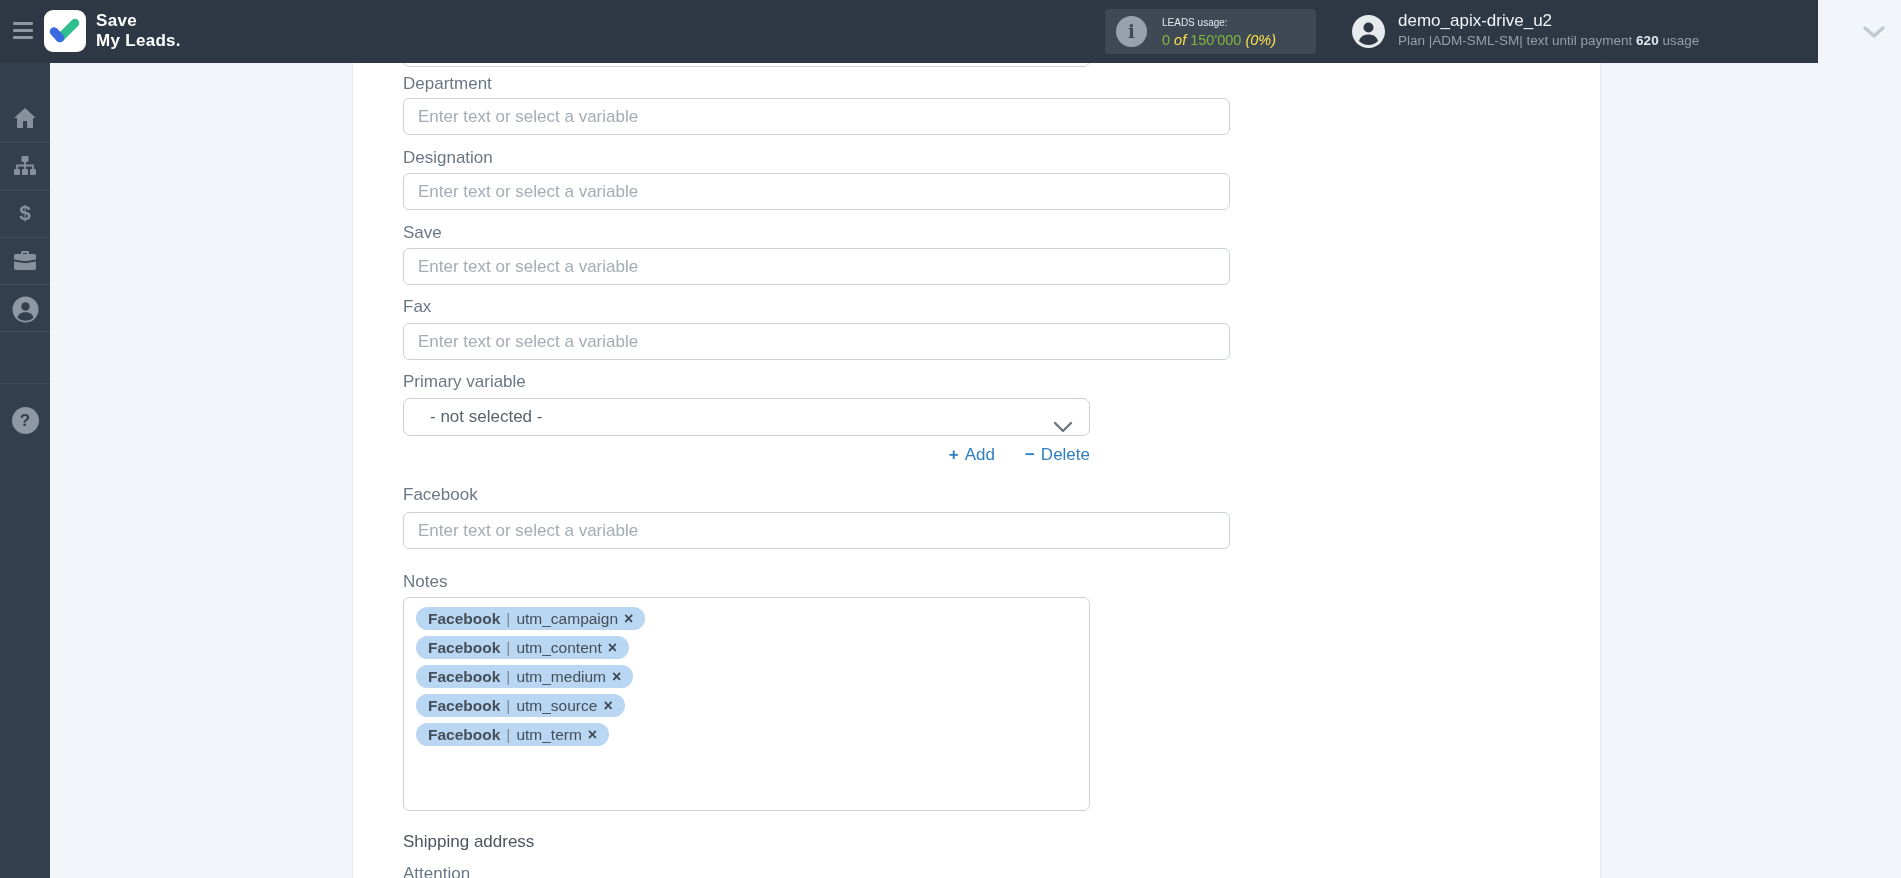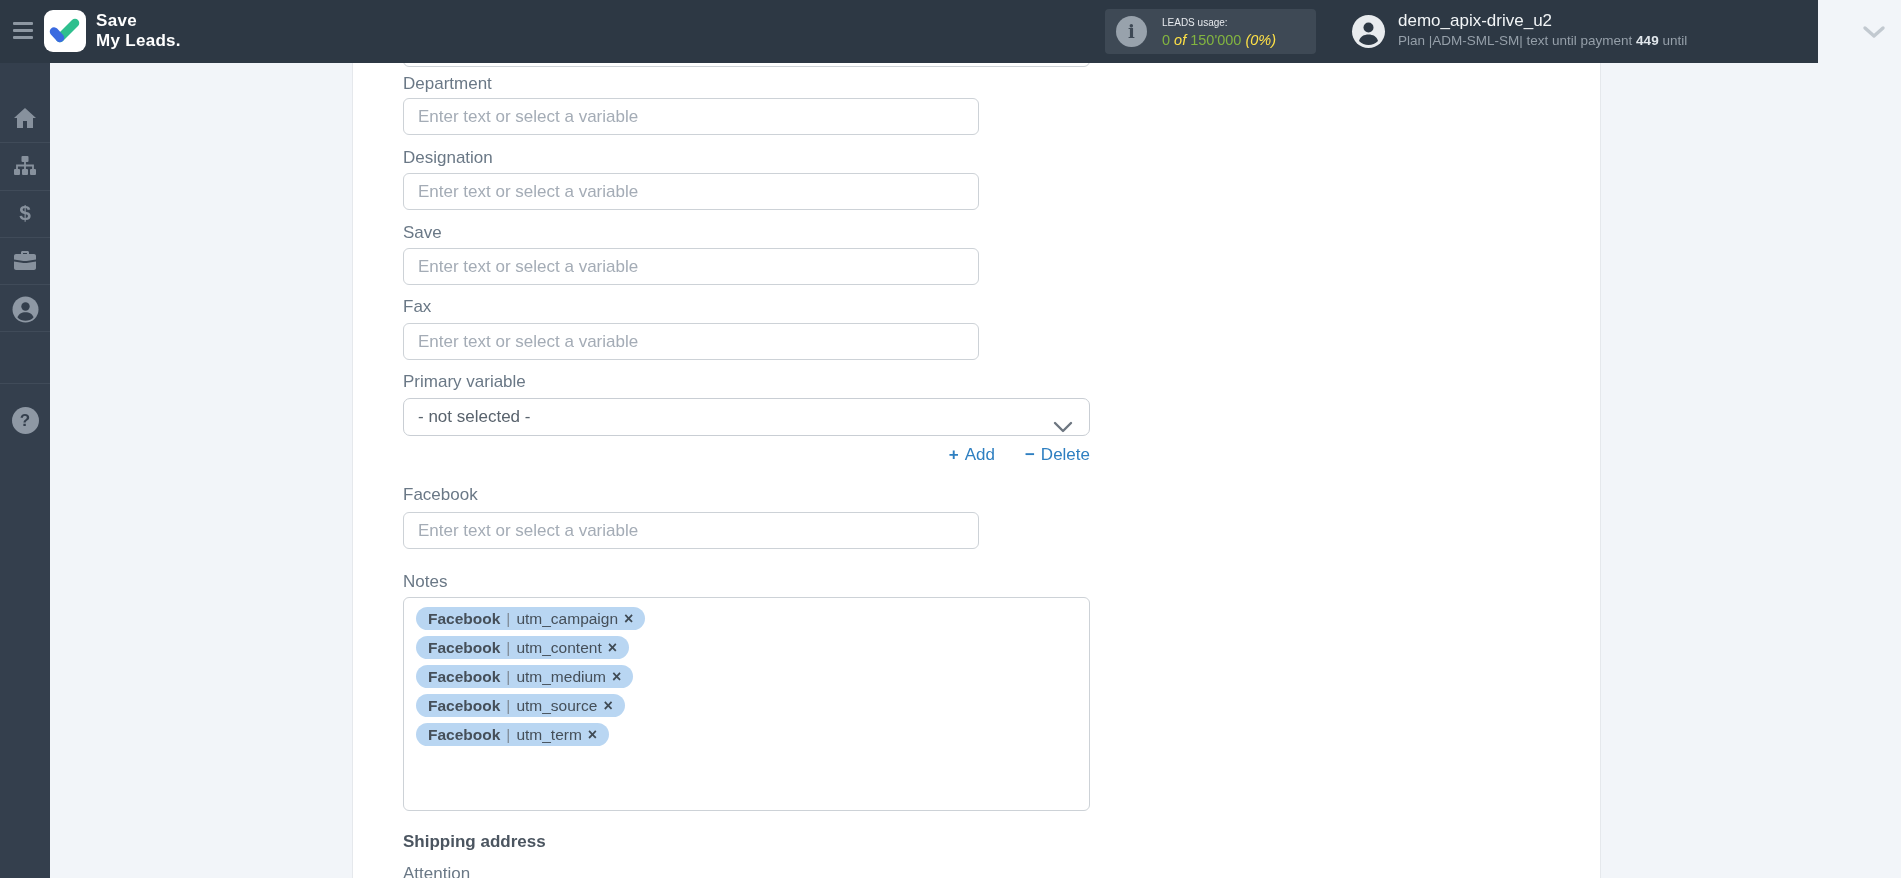--- a/index.html
+++ b/index.html
@@ -29,41 +29,41 @@
   .sidebar { position:absolute; left:0; top:63px; width:50px; height:815px; background:#343f4d; z-index:15; }
   .side-icon { position:absolute; left:0; width:50px; text-align:center; color:#87919d; }
   .side-div { position:absolute; left:0; width:50px; height:1px; background:#404b59; }
   .glyph { font-weight:bold; font-size:21px; color:#87919d; line-height:22px; }
   .circle-glyph { display:inline-block; width:27px; height:27px; border-radius:50%; background:#8e98a4; color:#343f4d; font-weight:bold; font-size:17px; line-height:27px; }
 
   
   .panel { position:absolute; left:352px; top:63px; width:1249px; height:815px; background:#ffffff; border-left:1px solid #e5e8ec; border-right:1px solid #e5e8ec; }
 
   .flabel { position:absolute; left:403px; color:#6a7886; font-size:17px; line-height:20px; }
-  .finput { position:absolute; left:403px; width:576px; height:37px; border:1px solid #cdd2d7; border-radius:6px; background:#fff;
+  .finput { position:absolute; left:403px; width:827px; height:37px; border:1px solid #cdd2d7; border-radius:6px; background:#fff;
             font-family:"Liberation Sans", sans-serif; font-size:17px; color:#0f766e; padding:0 14px; outline:none; }
   .finput::placeholder { color:#a4acb6; opacity:1; }
   .partial-input { position:absolute; left:403px; top:43px; width:687px; height:24px; border:1px solid #cdd2d7; border-radius:6px; background:#fff; z-index:5; }
 
   .fselect { position:absolute; left:403px; top:398px; width:687px; height:38px; border:1px solid #c9ced4; border-radius:7px; background:#fff;
-             font-size:17px; color:#59636d; line-height:36px; padding:0 14px; cursor:pointer; }
+             font-size:17px; color:#59636d; line-height:36px; padding:0 26px; cursor:pointer; }
   .sel-chevron { position:absolute; right:16px; top:12px; }
 
   .row-actions { position:absolute; left:403px; top:444px; width:687px; display:flex; justify-content:flex-end; gap:30px; }
   .action-link { color:#2e7fc1; font-size:17px; line-height:22px; display:inline-flex; align-items:center; gap:6px; cursor:pointer; }
   .action-ico { font-weight:bold; font-size:17px; }
 
   .notes-area { position:absolute; left:403px; top:597px; width:687px; height:214px; border:1px solid #cdd2d7; border-radius:6px; background:#fff; padding:9px 12px; }
   .tag { display:flex; align-items:center; gap:6px; width:max-content; height:23px; border-radius:12px; background:#b9d6f2; color:#454f59;
          font-size:15.5px; padding:0 12px; margin-bottom:6px; }
   .tag b { font-weight:bold; }
   .tag .sep { color:#7d8894; }
   .tag .x { font-weight:bold; font-size:16px; color:#3f4a54; cursor:pointer; }
 
-  .section-title { position:absolute; left:403px; top:832px; color:#4b5560; font-size:17px; font-weight:bold; }
+  .section-title { position:absolute; left:403px; top:832px; color:#4b5560; font-size:17px; font-weight:normal; }
   .next-label { position:absolute; left:403px; top:864px; color:#6a7886; font-size:17px; }
 </style>
 </head>
 <body>
 
 <div class="panel"></div>
 
 <div class="partial-input"></div>
 
 <div class="flabel" style="top:74px">Department</div>
@@ -225,22 +225,22 @@
 
   <div class="avatar">
     <svg width="33" height="33" viewBox="0 0 33 33">
       <circle cx="16.5" cy="12.5" r="5" fill="#2d3844"></circle>
       <path fill="#2d3844" d="M7 26 C8.2 21.5 12 19.5 16.5 19.5 C21 19.5 24.8 21.5 26 26 C23.4 28.6 20.1 30 16.5 30 C12.9 30 9.6 28.6 7 26 Z"></path>
     </svg>
   </div>
   <div class="acct-name">demo_apix-drive_u2</div>
   <div class="acct-sub">
     <span>Plan |ADM-SML-SM| text until payment</span>
-    <b>449</b>
-    <span>until</span>
+    <b>620</b>
+    <span>usage</span>
   </div>
 
   <div class="hdr-chevron">
     <svg width="24" height="14" viewBox="0 0 24 14">
         <polyline points="3,3 12,11 21,3" fill="none" stroke="#c2c9d0" stroke-width="3.4" stroke-linecap="round" stroke-linejoin="round"></polyline>
       </svg>
   </div>
 </div>
 
 </body></html>

